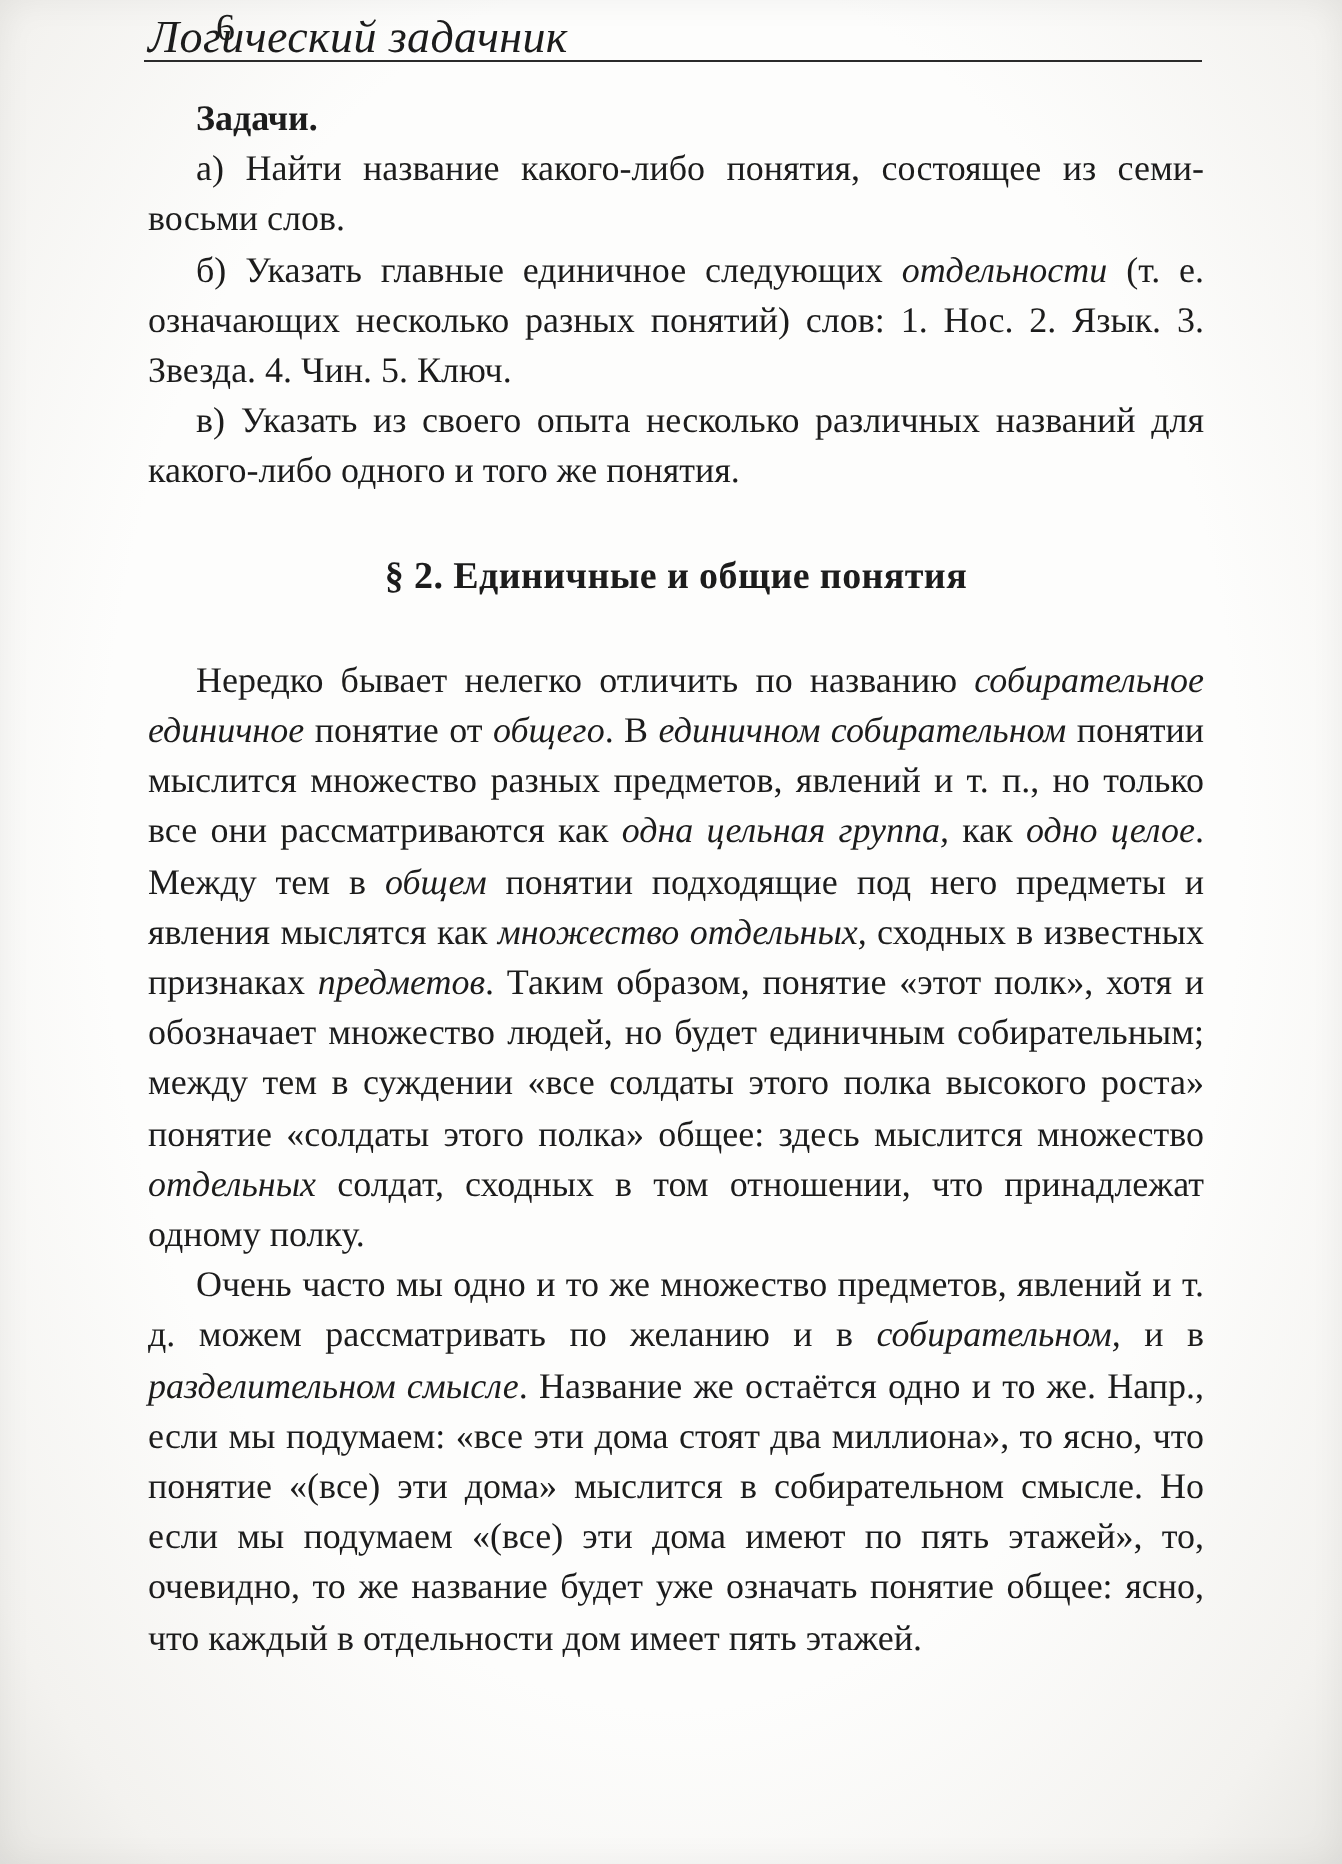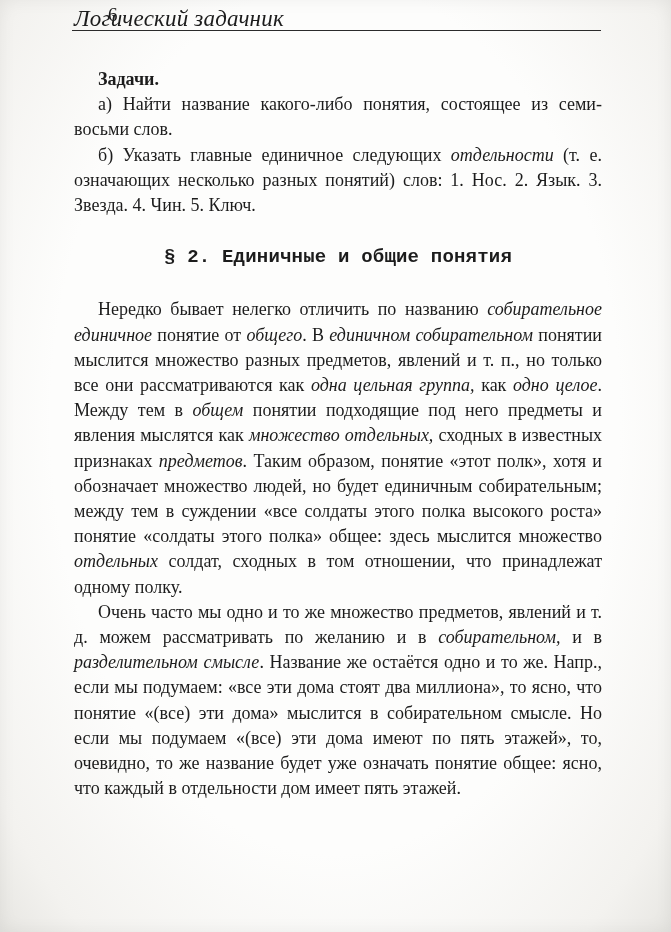--- a/index.html
+++ b/index.html
@@ -51,49 +51,49 @@
     font-size: 18px;
     line-height: 25.2px;
   }
   .para {
     margin: 0;
     text-indent: 24px;
     text-align: justify;
     hyphens: auto;
     -webkit-hyphens: auto;
   }
-  .para.bold { font-weight: bold; margin-top: 20px; }
+  .para.bold { font-weight: bold; }
   .para em { font-style: italic; }
   .section-heading {
     margin: 27px 0 27px 0;
     text-align: center;
     font-size: 19px;
     font-weight: bold;
     letter-spacing: 0.2px;
-    font-family: Liberation Mono, monospace;
   }
 </style>
 </head>
 <body>
 
 <div class="page">
 
   <header class="page-header">
     <span class="page-num">6</span>
     <span class="running-title">Логический задачник</span>
   </header>
 
   <div class="rule"></div>
 
   <main class="content">
 
     <p class="para bold">Задачи.</p>
 
     <p class="para"><span>а) Найти название какого-либо понятия, состоящее из семи-восьми слов.</span></p>
     <p class="para"><span>б) Указать главные единичное следующих </span><em>отдельности</em><span> (т. е. означающих несколько разных понятий) слов: 1. Нос. 2. Язык. 3. Звезда. 4. Чин. 5. Ключ.</span></p>
+    <p class="para"><span>в) Указать из своего опыта несколько различных названий для какого-либо одного и того же понятия.</span></p>
 
     <h2 class="section-heading">§ 2. Единичные и общие понятия</h2>
 
     <p class="para"><span>Нередко бывает нелегко отличить по названию </span><em>собирательное единичное</em><span> понятие от </span><em>общего</em><span>. В </span><em>единичном собирательном</em><span> понятии мыслится множество разных предметов, явлений и т. п., но только все они рассматриваются как </span><em>одна цельная группа,</em><span> как </span><em>одно целое</em><span>. Между тем в </span><em>общем</em><span> понятии подходящие под него предметы и явления мыслятся как </span><em>множество отдельных,</em><span> сходных в известных признаках </span><em>предметов</em><span>. Таким образом, понятие «этот полк», хотя и обозначает множество людей, но будет единичным собирательным; между тем в суждении «все солдаты этого полка высокого роста» понятие «солдаты этого полка» общее: здесь мыслится множество </span><em>отдельных</em><span> солдат, сходных в том отношении, что принадлежат одному полку.</span></p>
     <p class="para"><span>Очень часто мы одно и то же множество предметов, явлений и т. д. можем рассматривать по желанию и в </span><em>собирательном,</em><span> и в </span><em>разделительном смысле</em><span>. Название же остаётся одно и то же. Напр., если мы подумаем: «все эти дома стоят два миллиона», то ясно, что понятие «(все) эти дома» мыслится в собирательном смысле. Но если мы подумаем «(все) эти дома имеют по пять этажей», то, очевидно, то же название будет уже означать понятие общее: ясно, что каждый в отдельности дом имеет пять этажей.</span></p>
 
   </main>
 
 </div>
 

